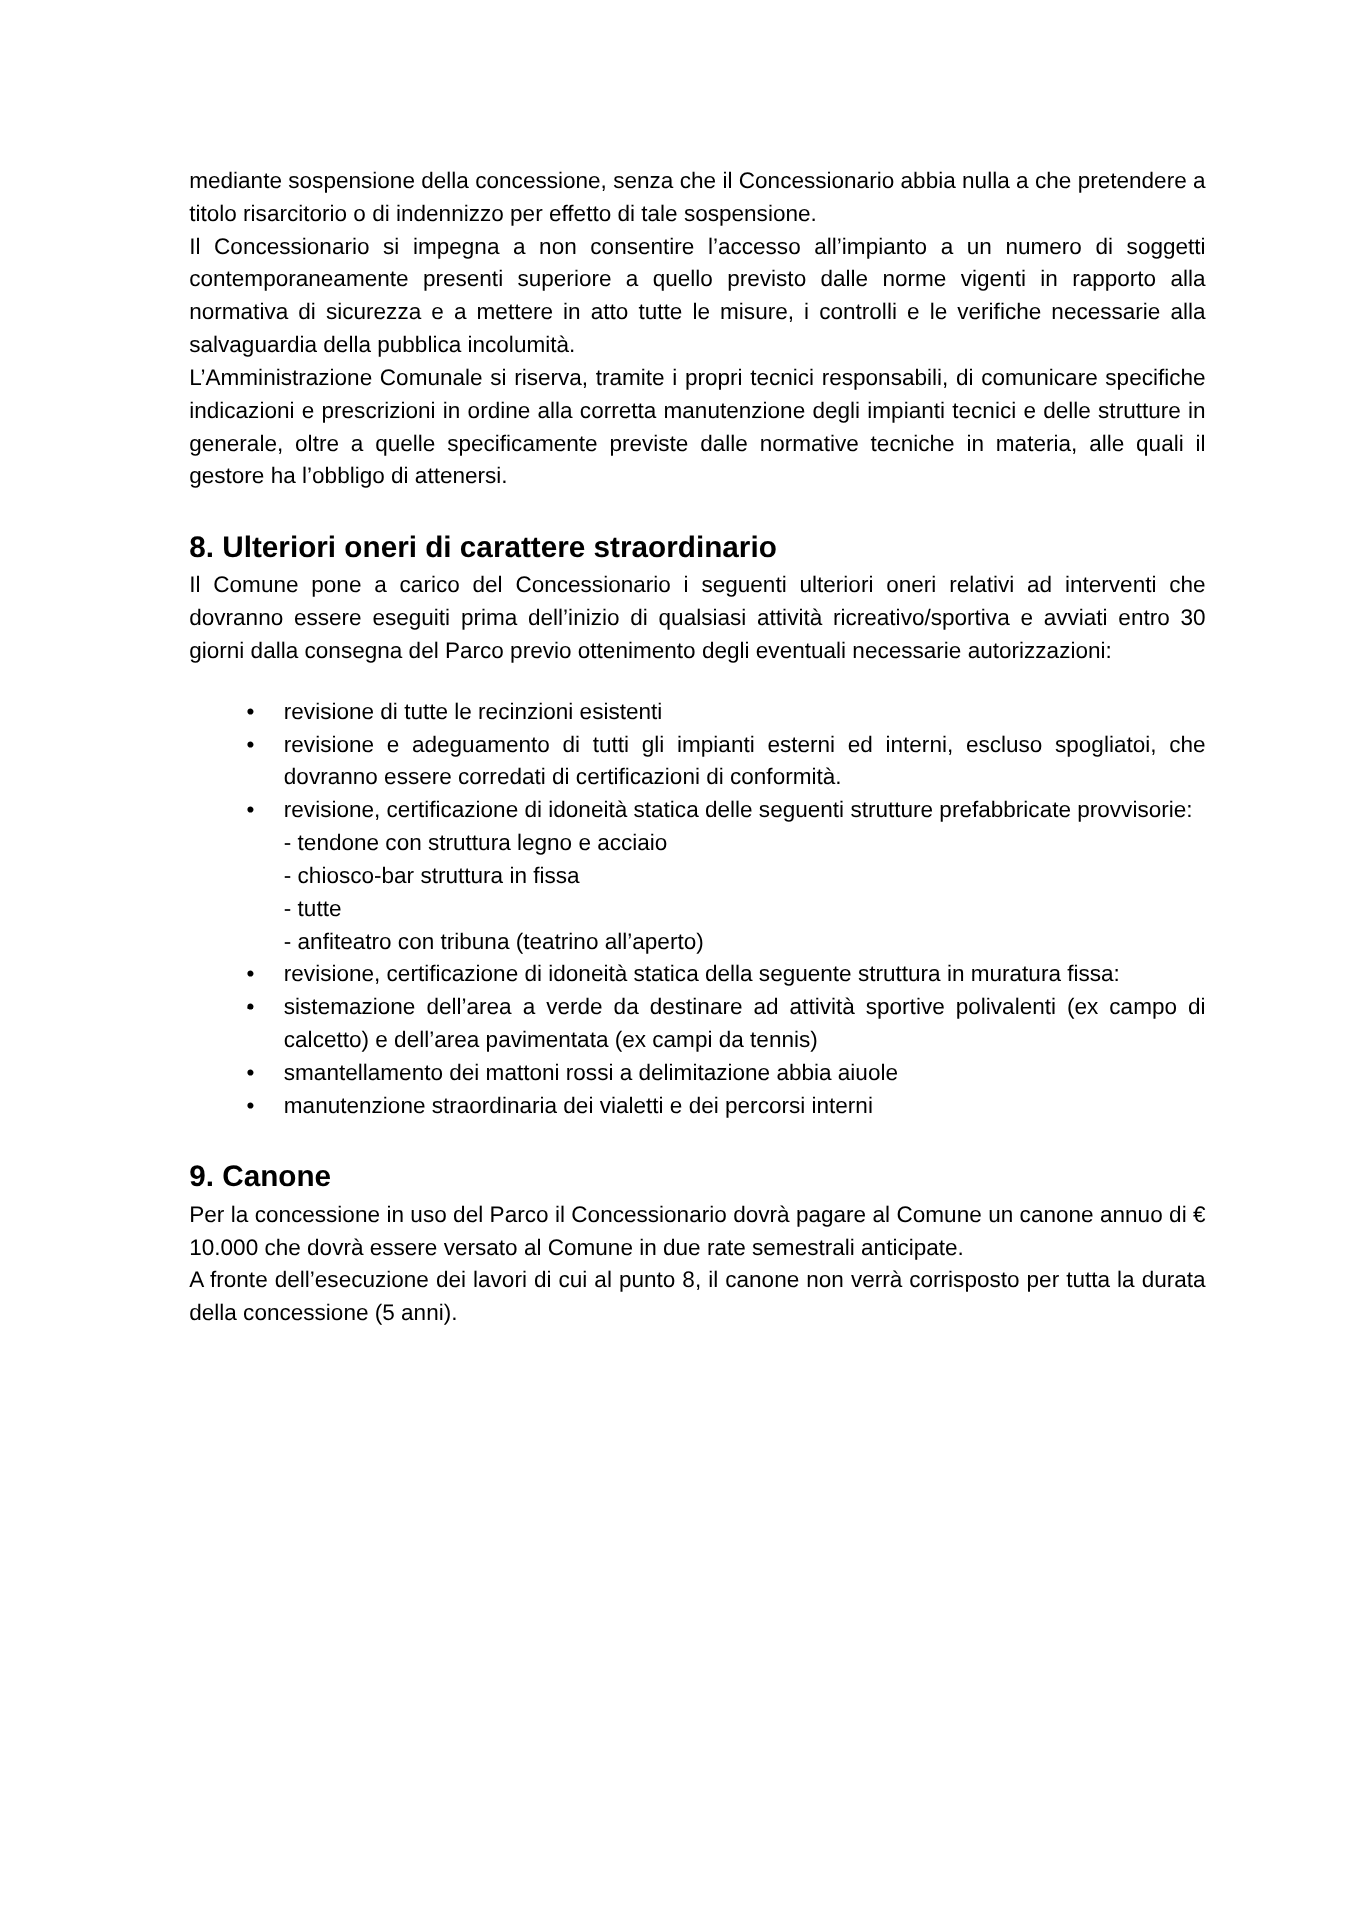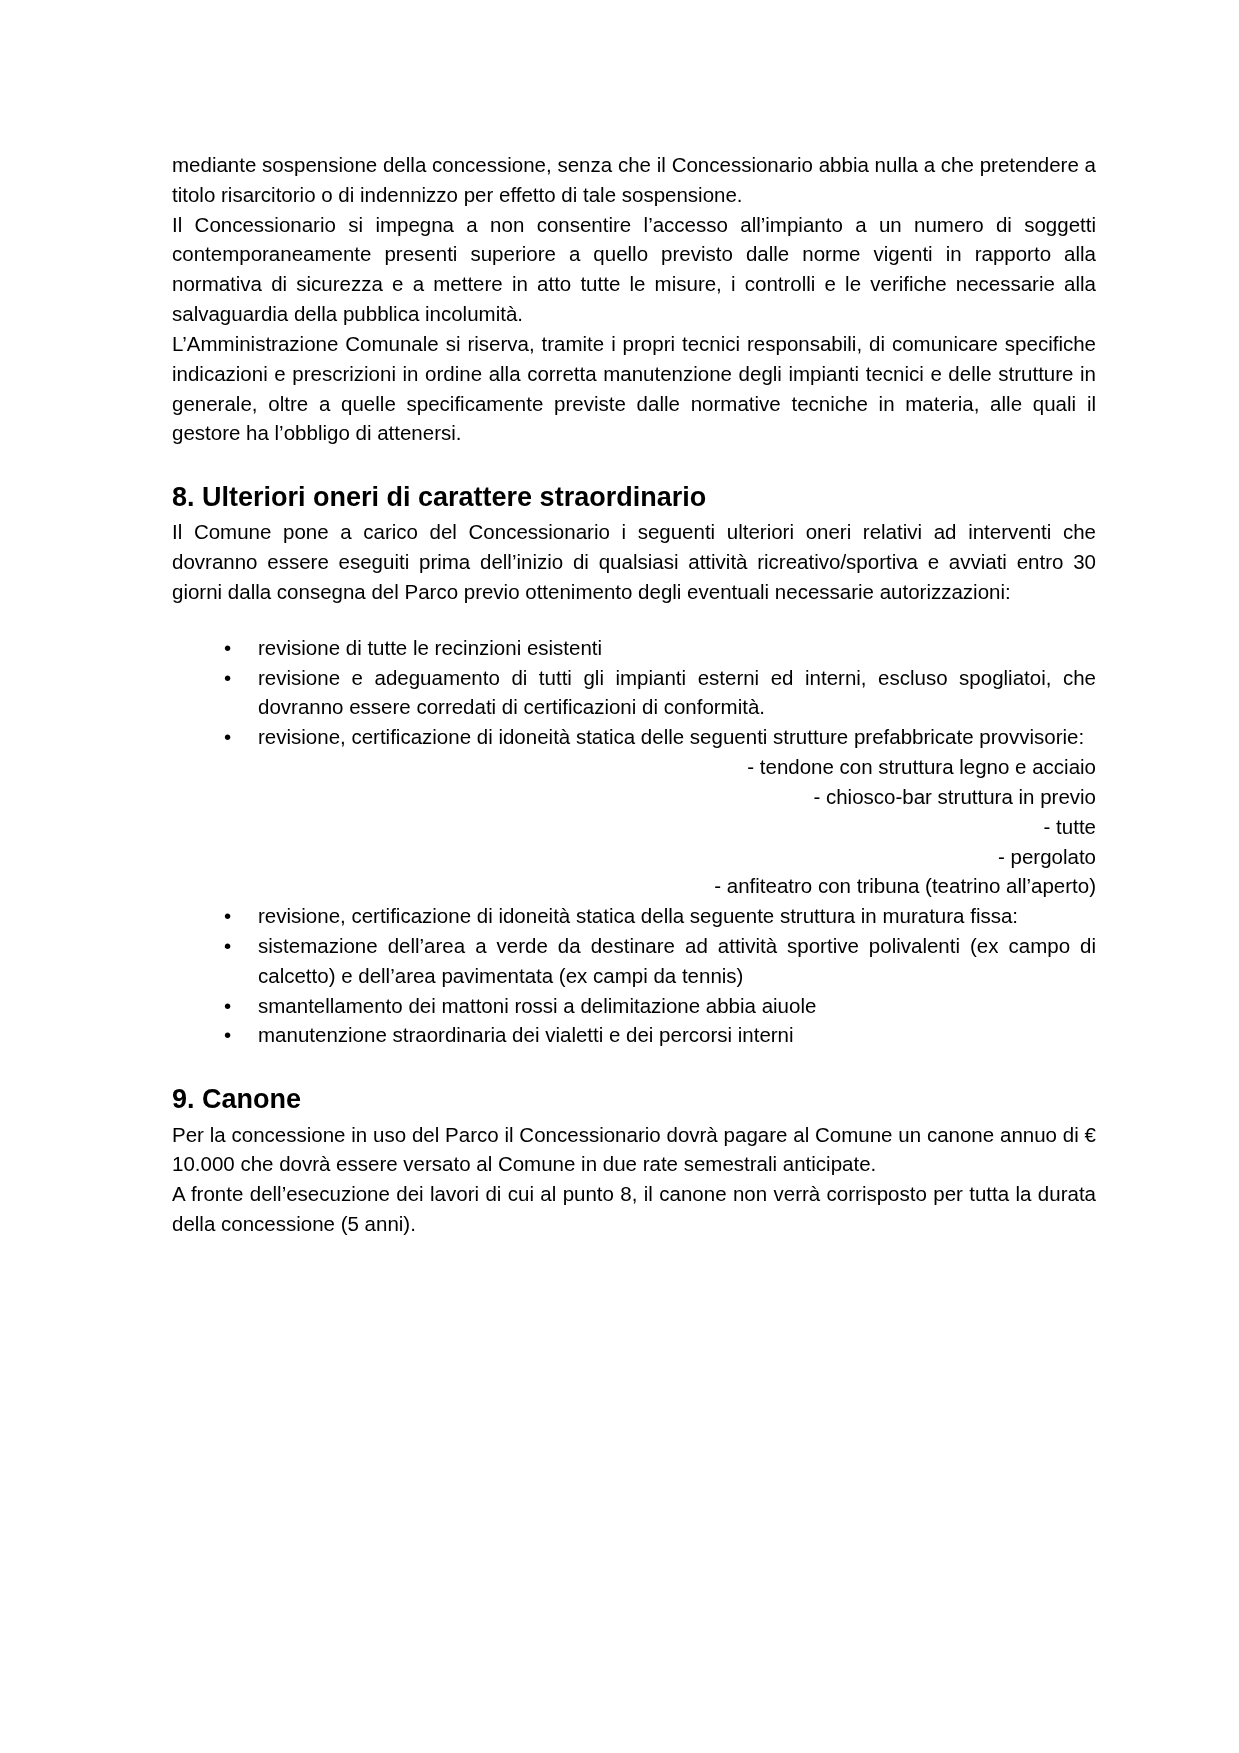--- a/index.html
+++ b/index.html
@@ -25,21 +25,21 @@
     font-size: 20.5px;
     line-height: 1.455;
   }
   p.just {
     margin: 0;
     text-align: justify;
     text-justify: inter-word;
   }
   p.left {
     margin: 0;
-    text-align: right;
+    text-align: left;
   }
   h2.heading {
     margin: 0;
     font-size: 27px;
     font-weight: bold;
     line-height: 1.455;
   }
   .gap-small {
     height: 26px;
   }
@@ -98,23 +98,22 @@
         <span>revisione e adeguamento di tutti gli impianti esterni ed interni, escluso spogliatoi, che dovranno essere corredati di certificazioni di conformità.</span>
       </li>
       <li>
         <span class="marker">•</span>
         <span>revisione, certificazione di idoneità statica delle seguenti strutture prefabbricate provvisorie:</span>
       </li>
     </ul>
 
     <div class="dash-items">
       <p class="left" style="padding-left:42px">- tendone con struttura legno e acciaio</p>
-      <p class="left" style="padding-left:42px">- chiosco-bar struttura in previo</p>
+      <p class="left" style="padding-left:42px">- chiosco-bar struttura in fissa</p>
       <p class="left" style="padding-left:42px">- tutte</p>
-      <p class="left" style="padding-left:42px">- pergolato</p>
       <p class="left" style="padding-left:42px">- anfiteatro con tribuna (teatrino all’aperto)</p>
     </div>
 
     <ul class="bullets">
       <li>
         <span class="marker">•</span>
         <span>revisione, certificazione di idoneità statica della seguente struttura in muratura fissa:</span>
       </li>
       <li>
         <span class="marker">-</span>

